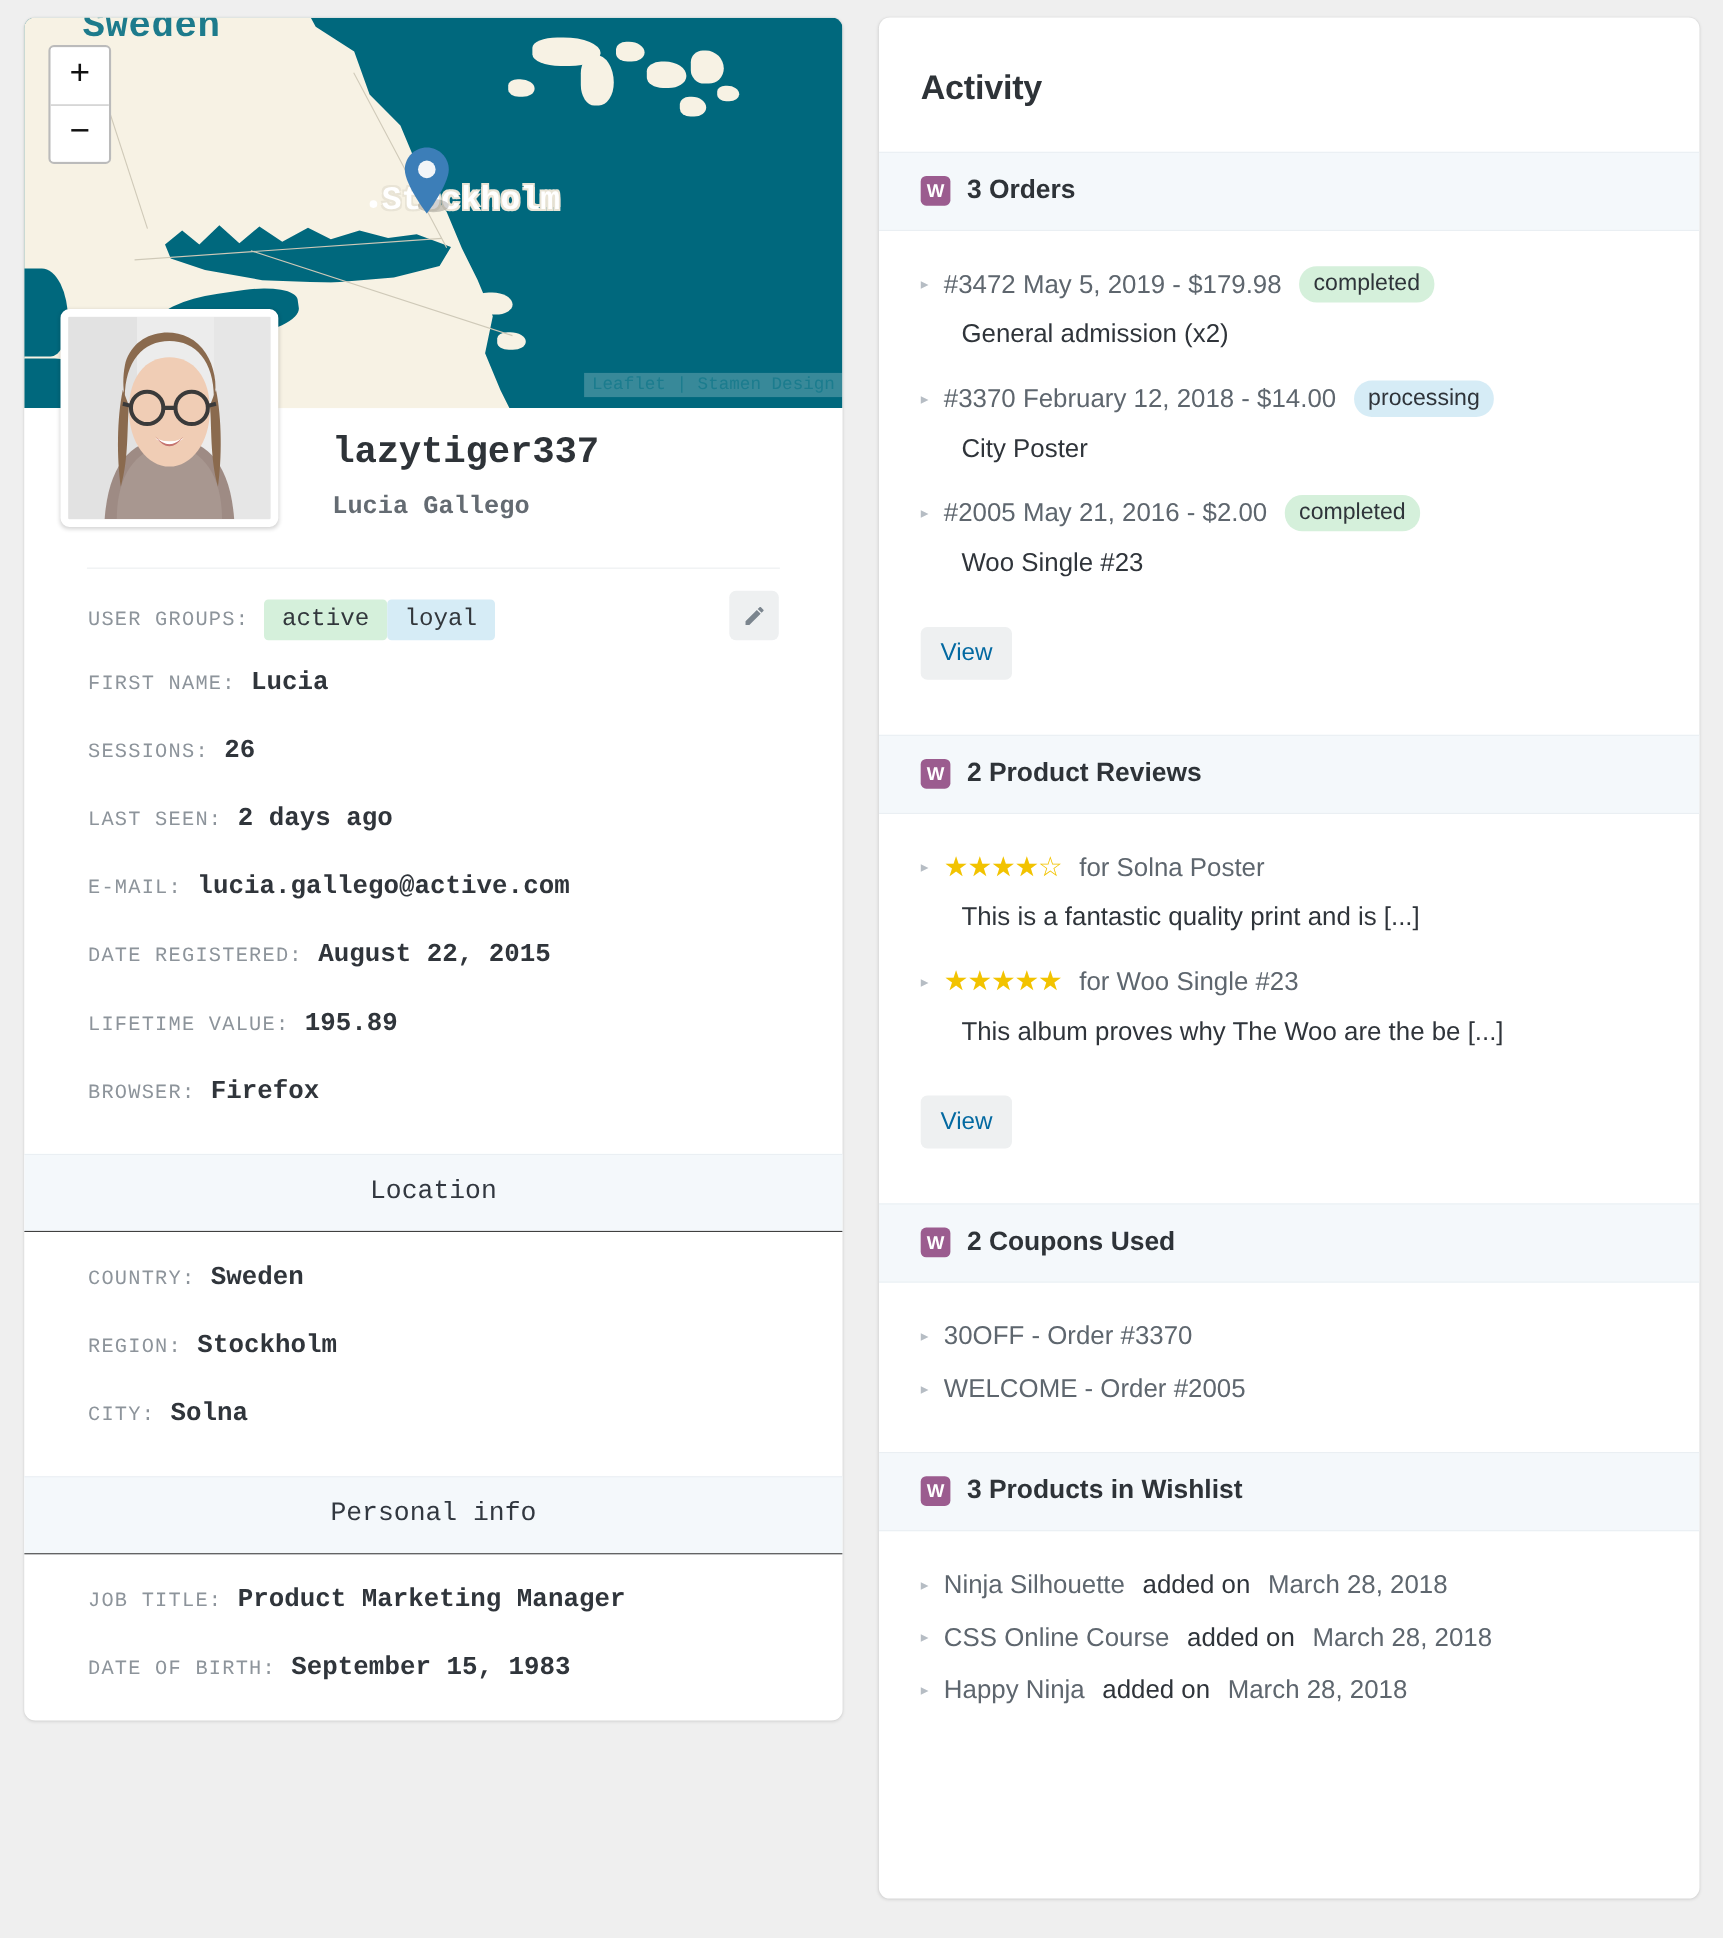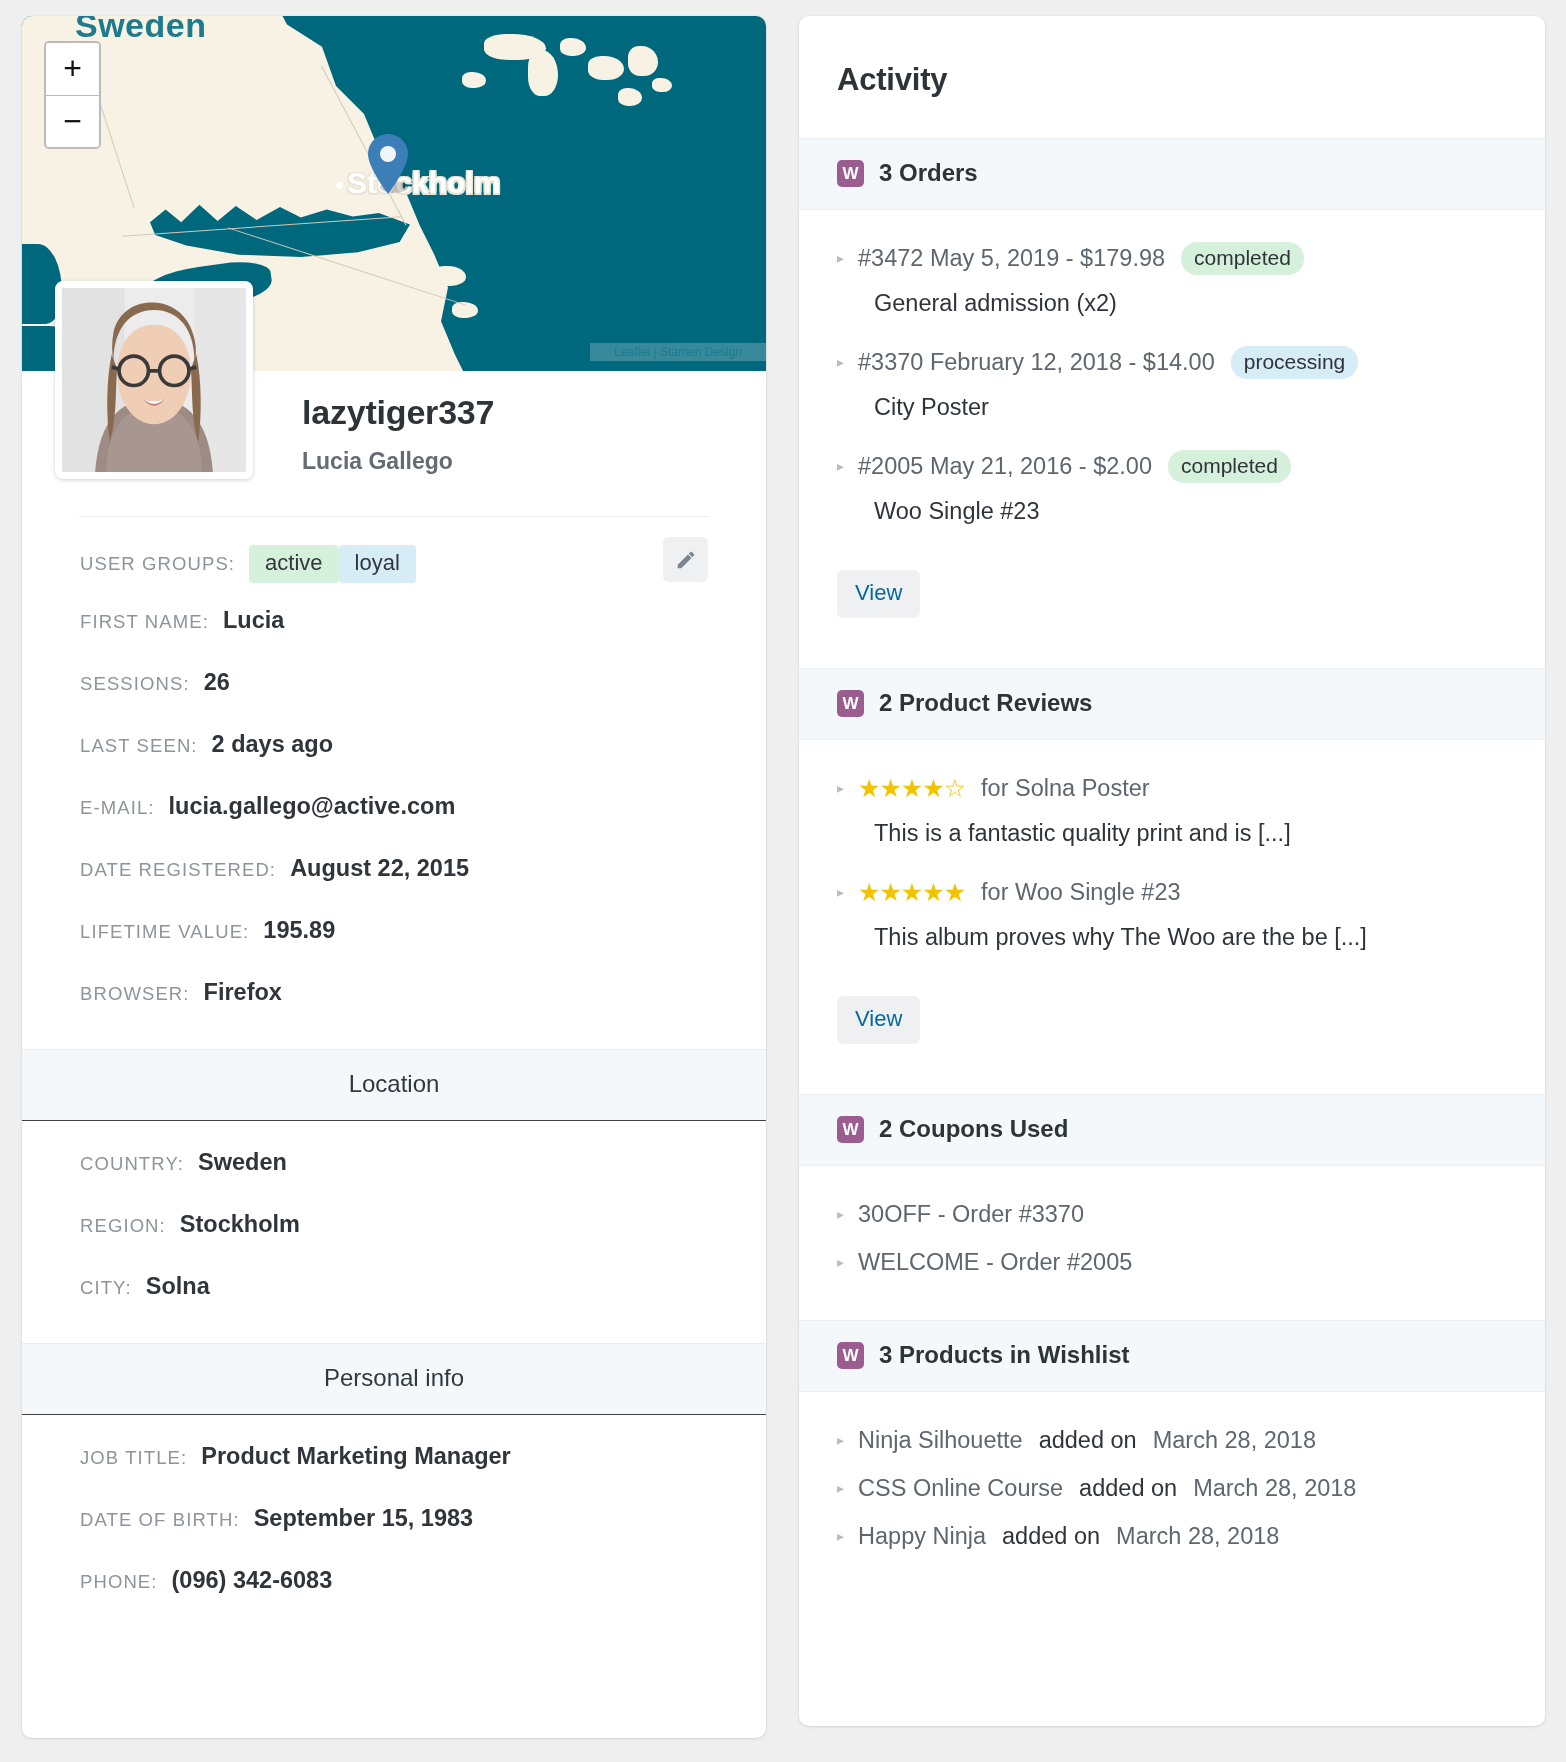--- a/index.html
+++ b/index.html
@@ -11,21 +11,21 @@
   }
   .page { position: relative; width: 1566px; height: 1762px; display: flex; gap: 33px; padding: 16px 21px 24px 22px; }
 
   
   .card {
     background: #fff;
     border-radius: 10px;
     box-shadow: 0 1px 3px rgba(0,0,0,.10), 0 0 0 1px rgba(0,0,0,.02);
     overflow: hidden;
   }
-  .col-left  { width: 744px; flex: none; position: relative; height: 1722px; }
+  .col-left  { width: 744px; flex: none; position: relative; height: 1548px; font-family: Liberation Mono, monospace; }
   .col-right { width: 746px; flex: none; height: 1710px; }
 
   
   .map { position: relative; height: 355px; background: #f5f1e6; overflow: hidden; }
   .map-sea { position: absolute; inset: 0; background: #00687d; }
   .map-land {
     position: absolute; left: -120px; top: -70px; width: 700px; height: 560px;
     background: #f7f2e4;
     clip-path: polygon(0% 0%, 46% 0%, 52% 7%, 55% 14%, 60% 18%, 62% 25%, 66% 30%,
       69% 39%, 72% 44%, 74% 50%, 76% 55%, 78% 61%, 77% 67%, 79% 73%, 81% 78%,
@@ -83,22 +83,22 @@
     position: absolute; left: 22px; top: 25px; width: 57px;
     border: 2px solid #bbb; border-radius: 5px; background: #fff; overflow: hidden; z-index: 5;
   }
   .zoom-btn {
     display: block; width: 100%; height: 52px; line-height: 50px; text-align: center;
     font-size: 32px; color: #111; font-weight: 400; background: #fff; cursor: pointer; user-select: none;
   }
   .zoom-btn + .zoom-btn { border-top: 1px solid #bbb; }
   .map-attr {
     position: absolute; right: 0; bottom: 10px;
-    background: rgba(255,255,255,.22); padding: 2px 24px;
-    font-size: 12px; color: #1b7c8e; white-space: nowrap;
+    background: rgba(255,255,255,.22); padding: 2px 7px;
+    font-size: 16px; color: #1b7c8e; white-space: nowrap;
   }
 
   
   .identity { position: relative; padding: 0 36px 0 36px; height: 145px; }
   .avatar {
     position: absolute; left: 33px; top: -90px; width: 198px; height: 198px;
     border: 7px solid #fff; border-radius: 8px; background: #e9e9ea;
     box-shadow: 0 1px 4px rgba(0,0,0,.18); overflow: hidden;
   }
   .avatar svg { display: block; width: 100%; height: 100%; }

